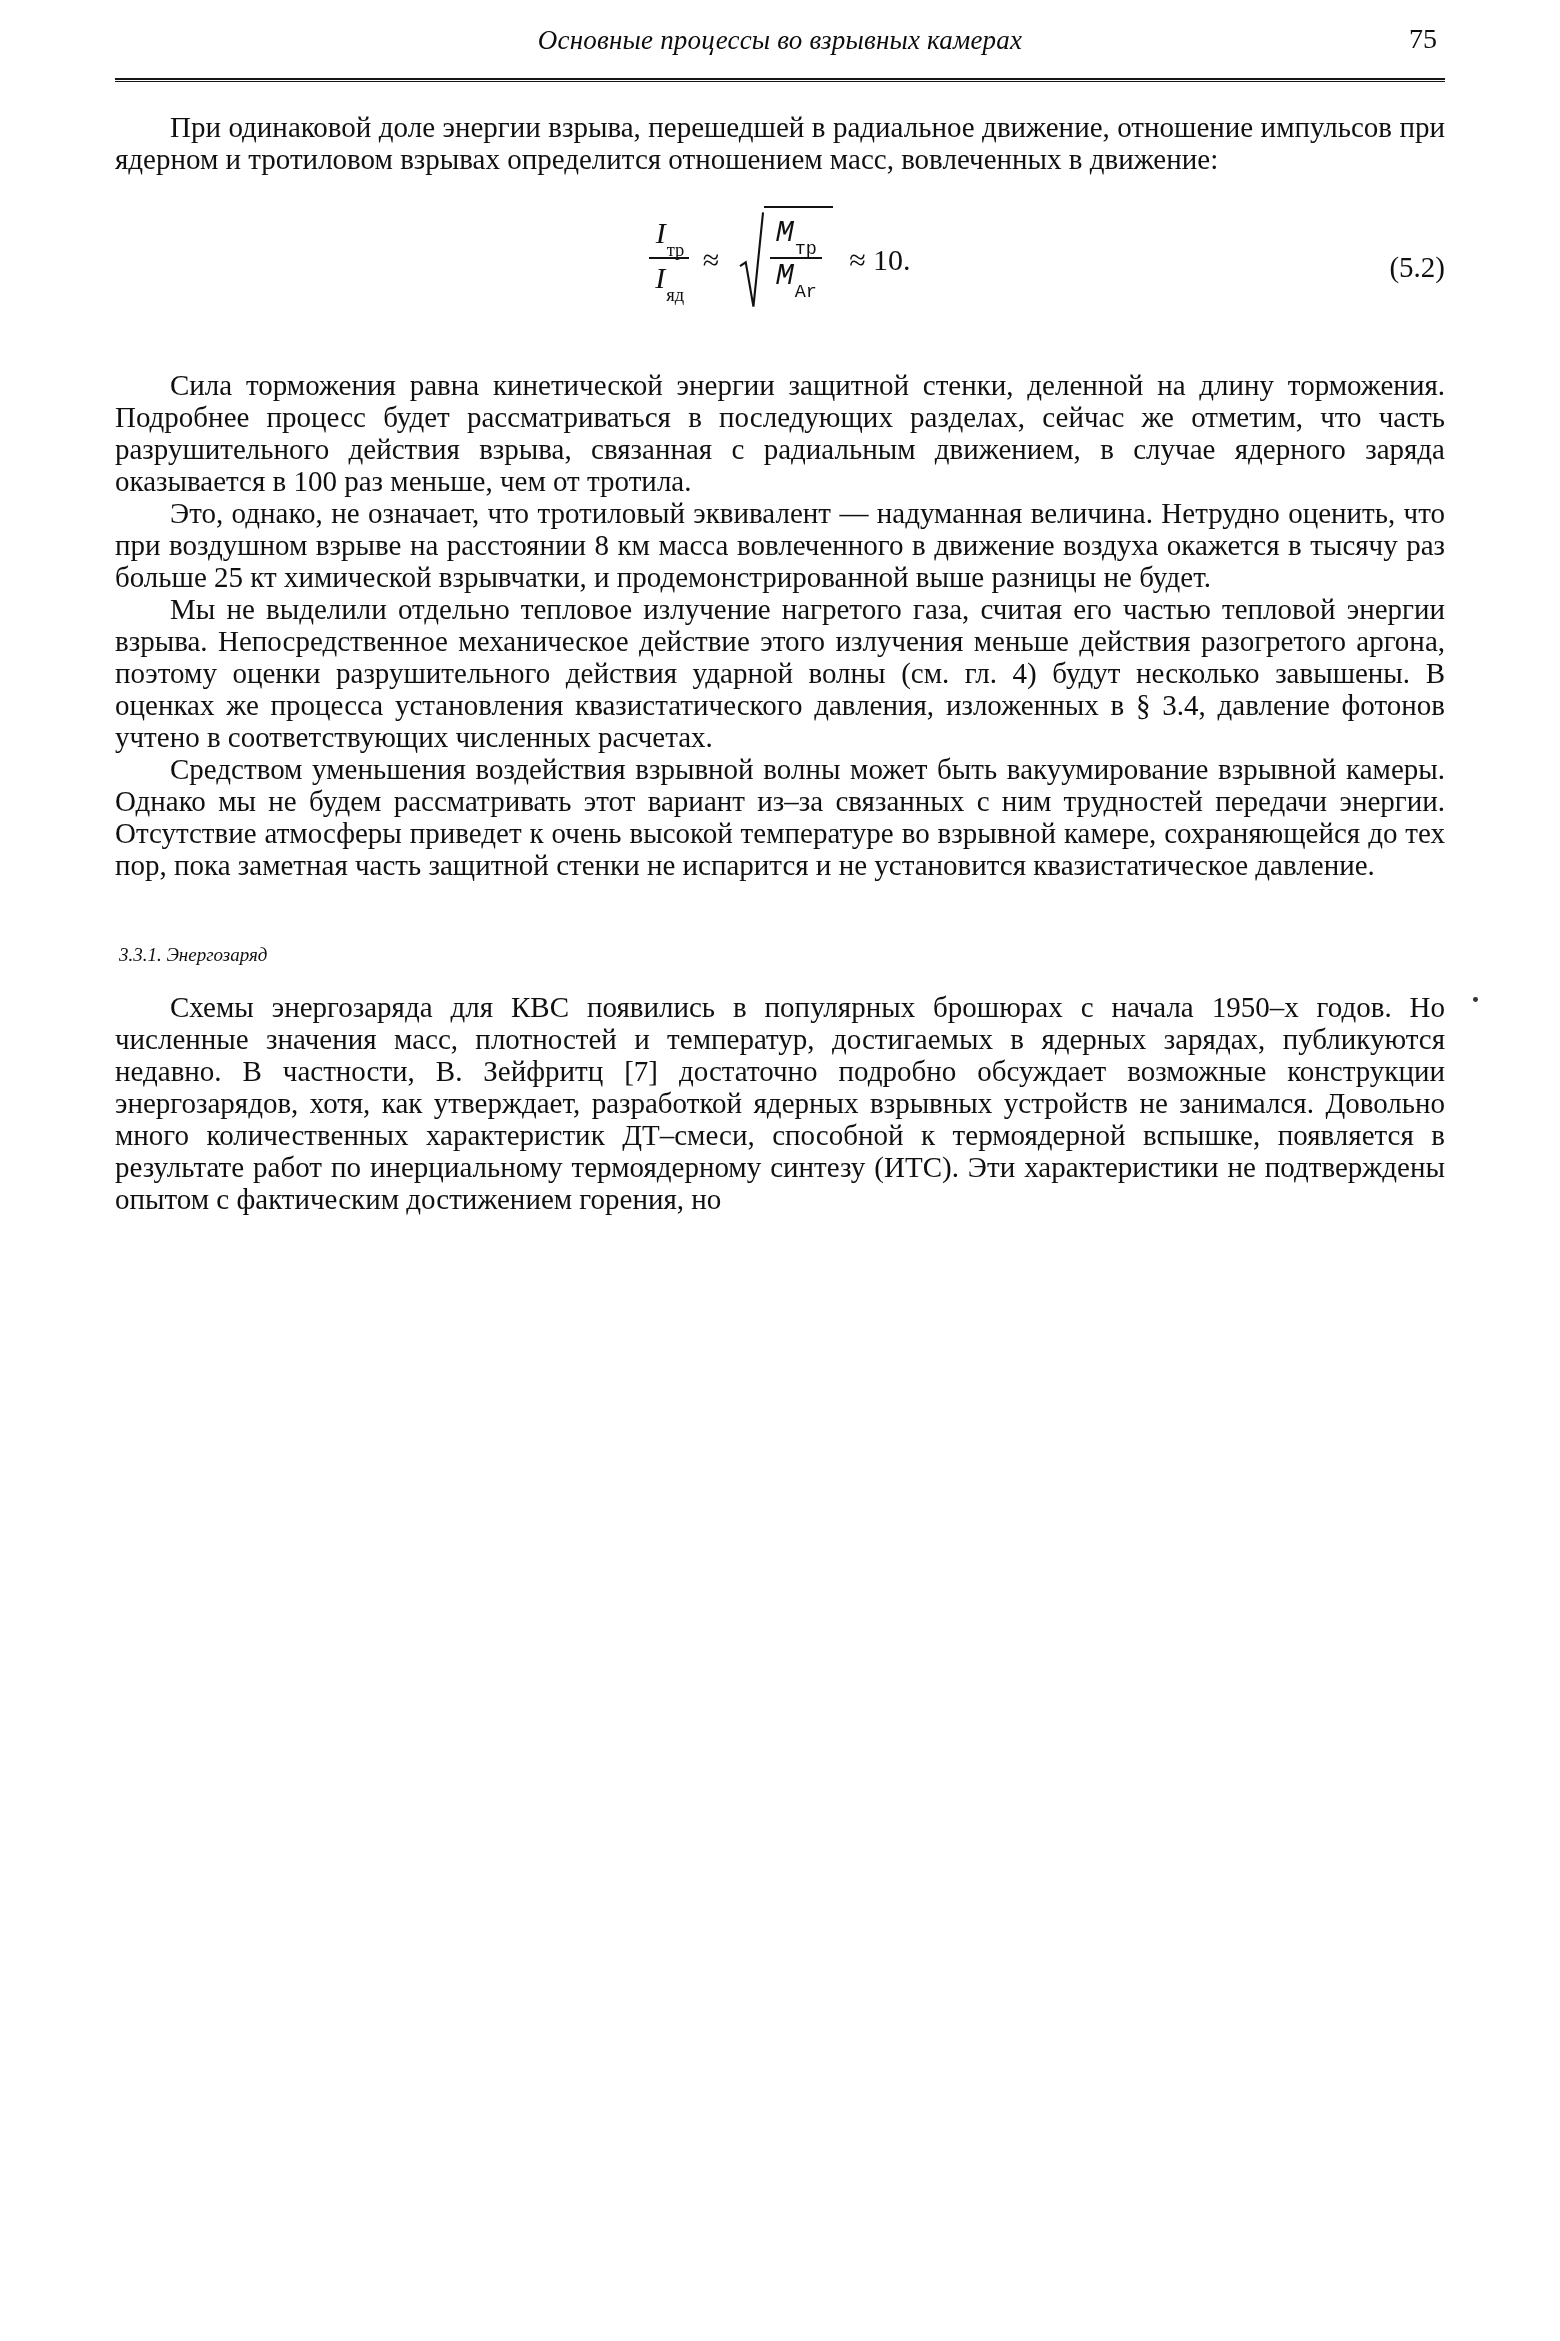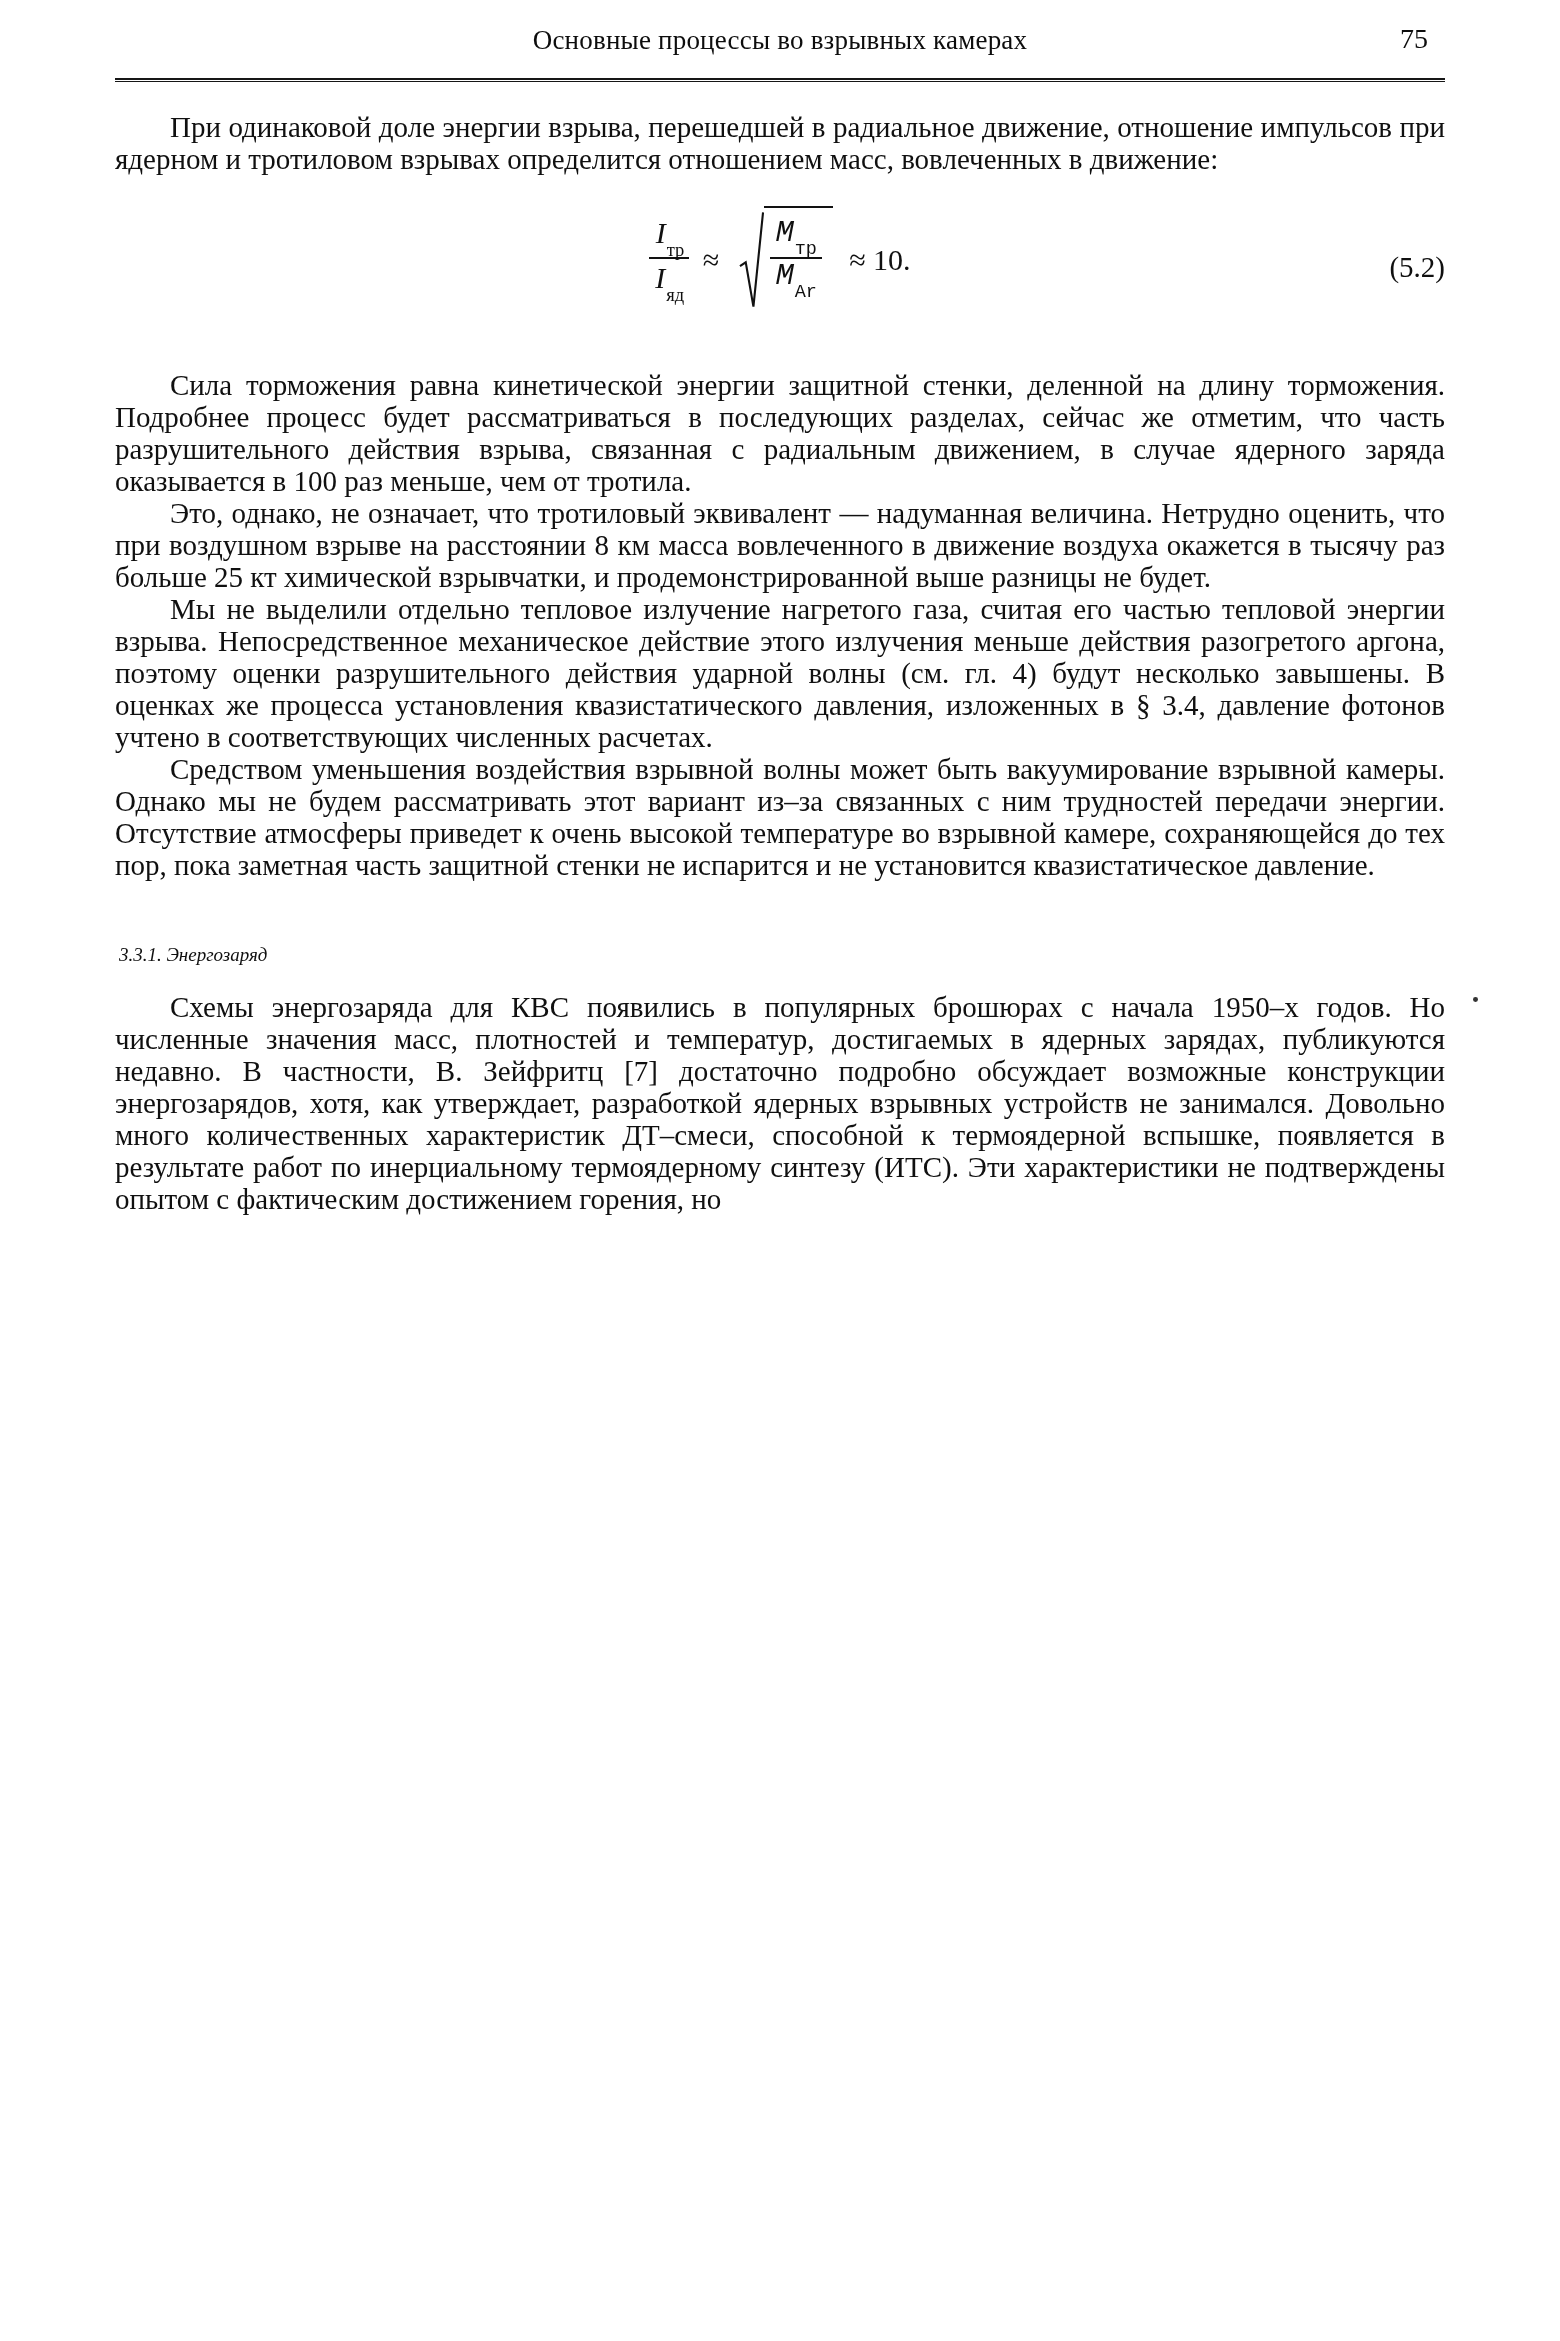--- a/index.html
+++ b/index.html
@@ -23,27 +23,28 @@
   
   .header-row {
     display: flex;
     align-items: baseline;
     justify-content: center;
     position: relative;
     padding-top: 25px;
     height: 45px;
   }
   .header-title {
+    font-style: italic;
     font-size: 27px;
     letter-spacing: 0.2px;
     color: #0d0d0d;
   }
   .page-number {
     position: absolute;
-    right: 17px;
+    right: 8px;
     top: 23.4px;
     font-size: 28px;
     color: #0d0d0d;
   }
   .rule-double {
     margin-top: 7.8px;
     border-top: 2.3px solid #161616;
     border-bottom: 1.2px solid #161616;
     height: 3.9px;
     box-sizing: border-box;

